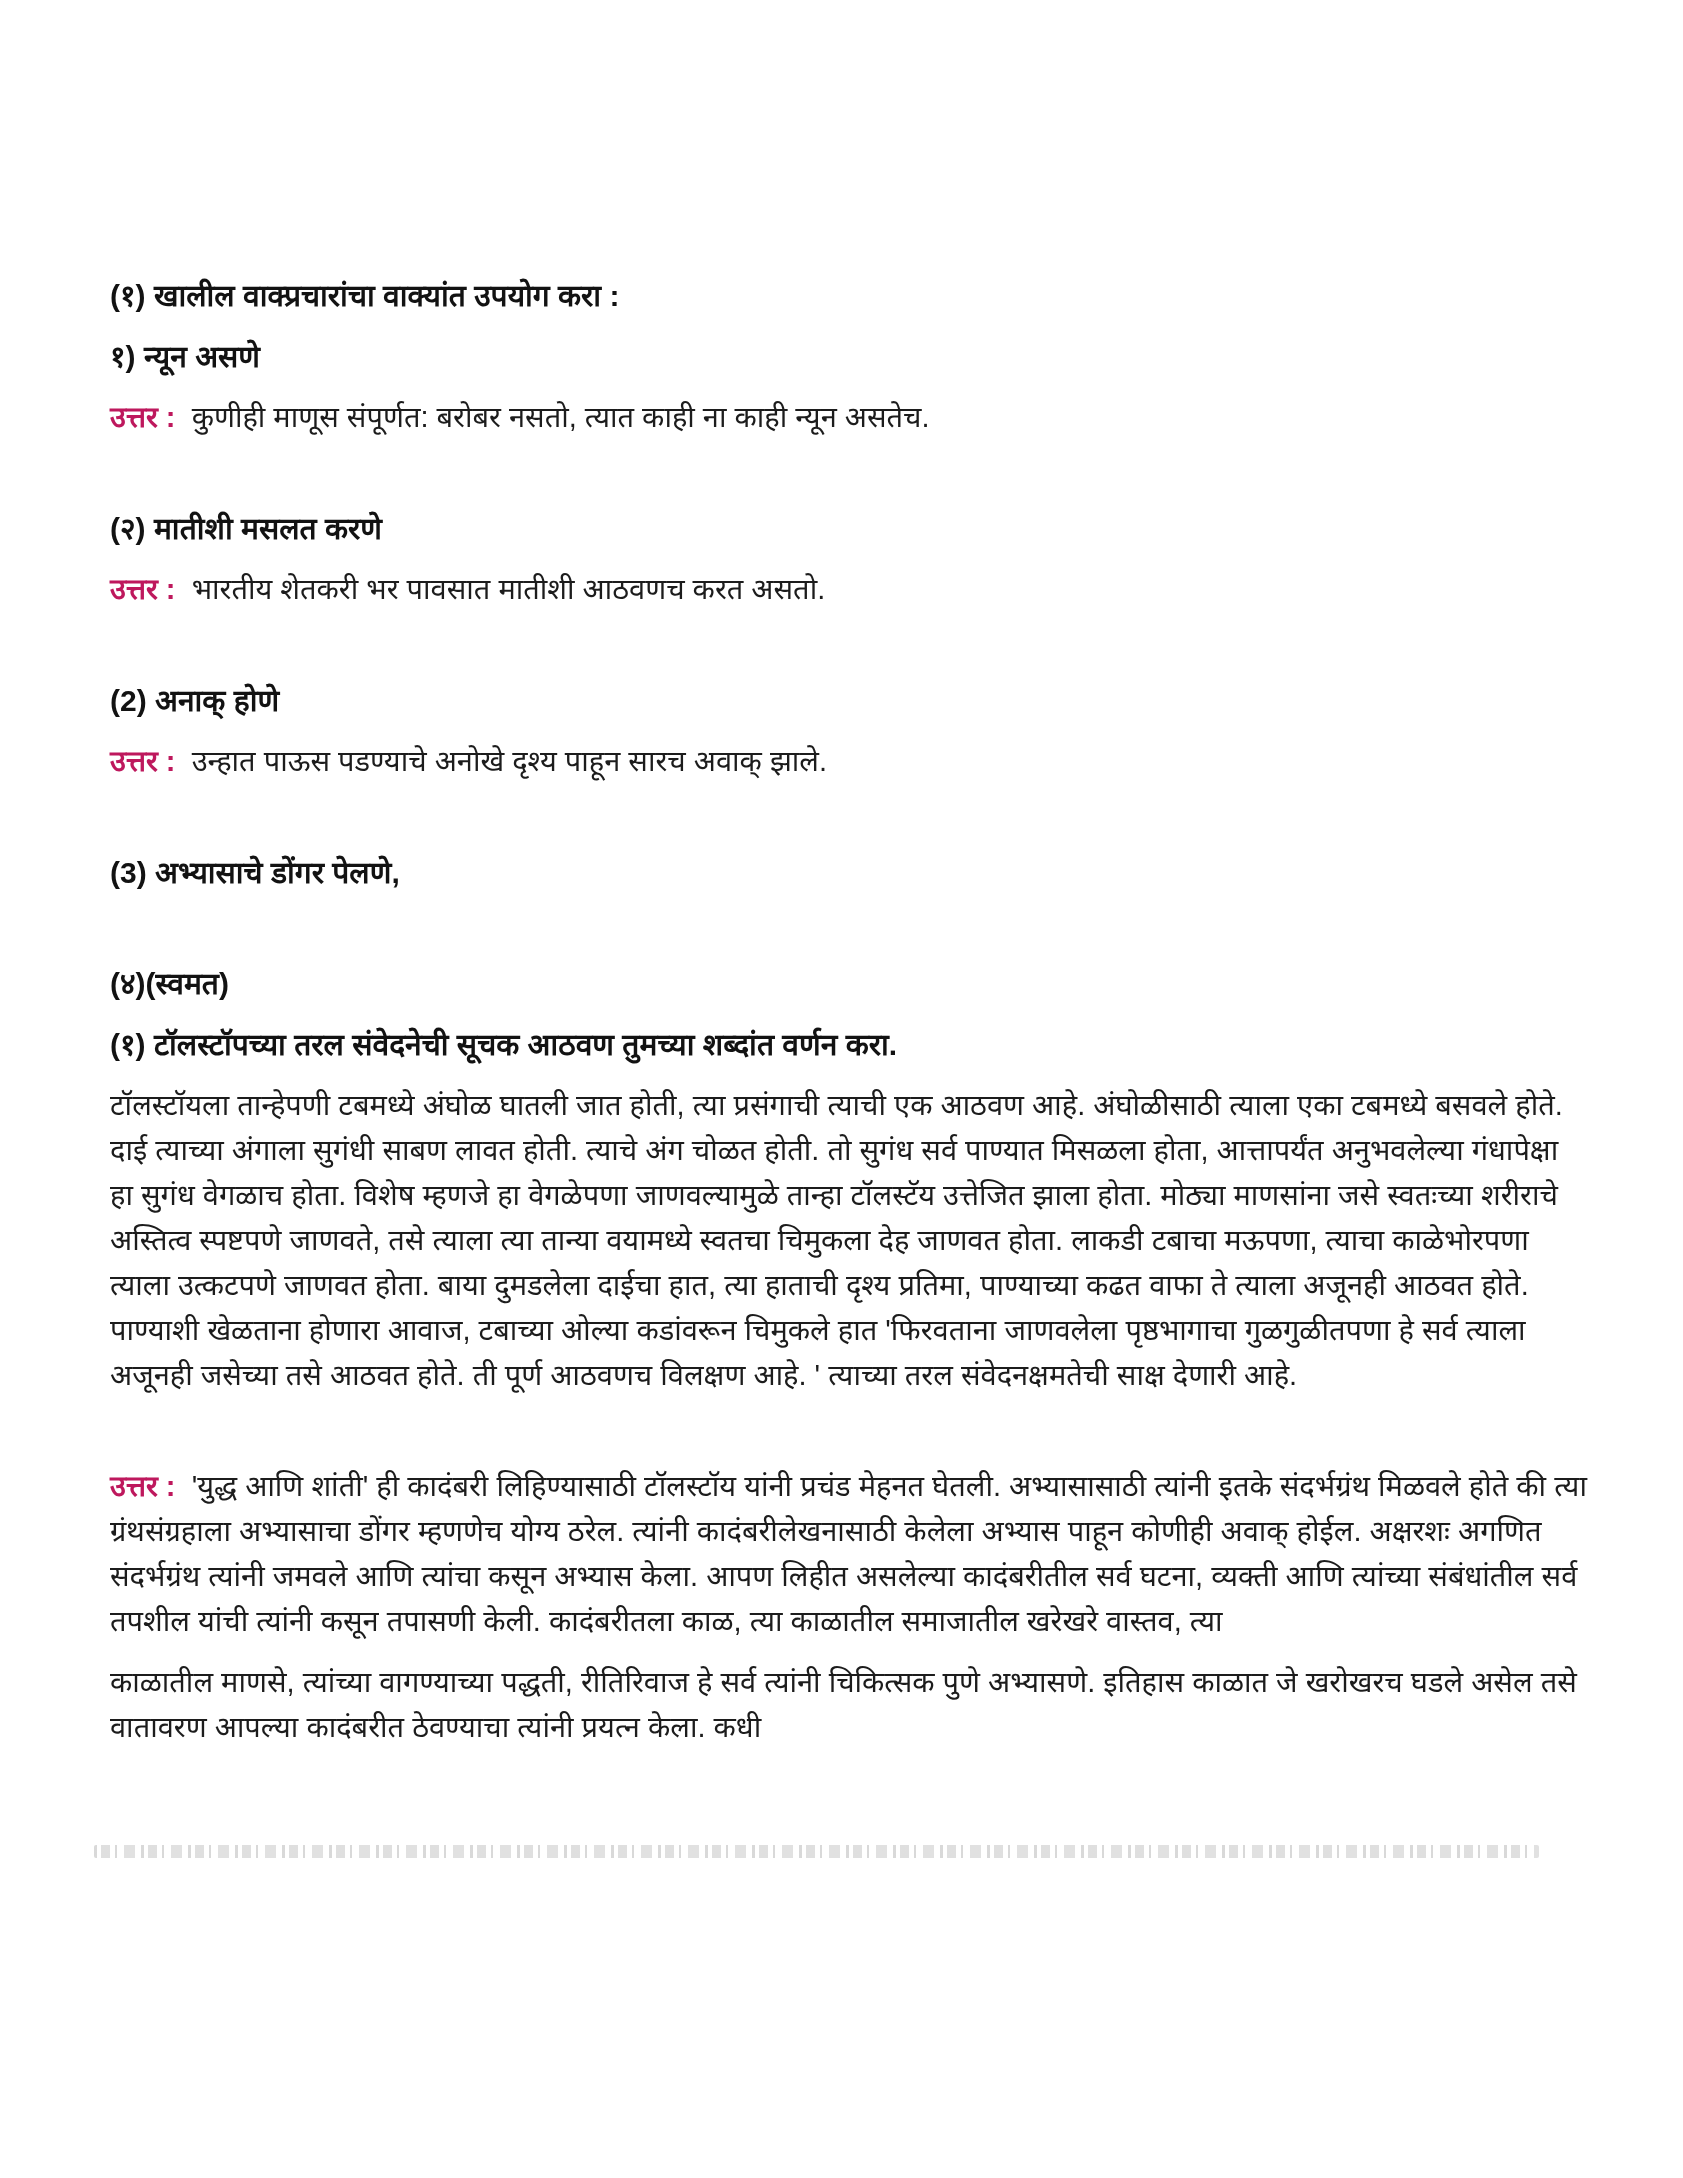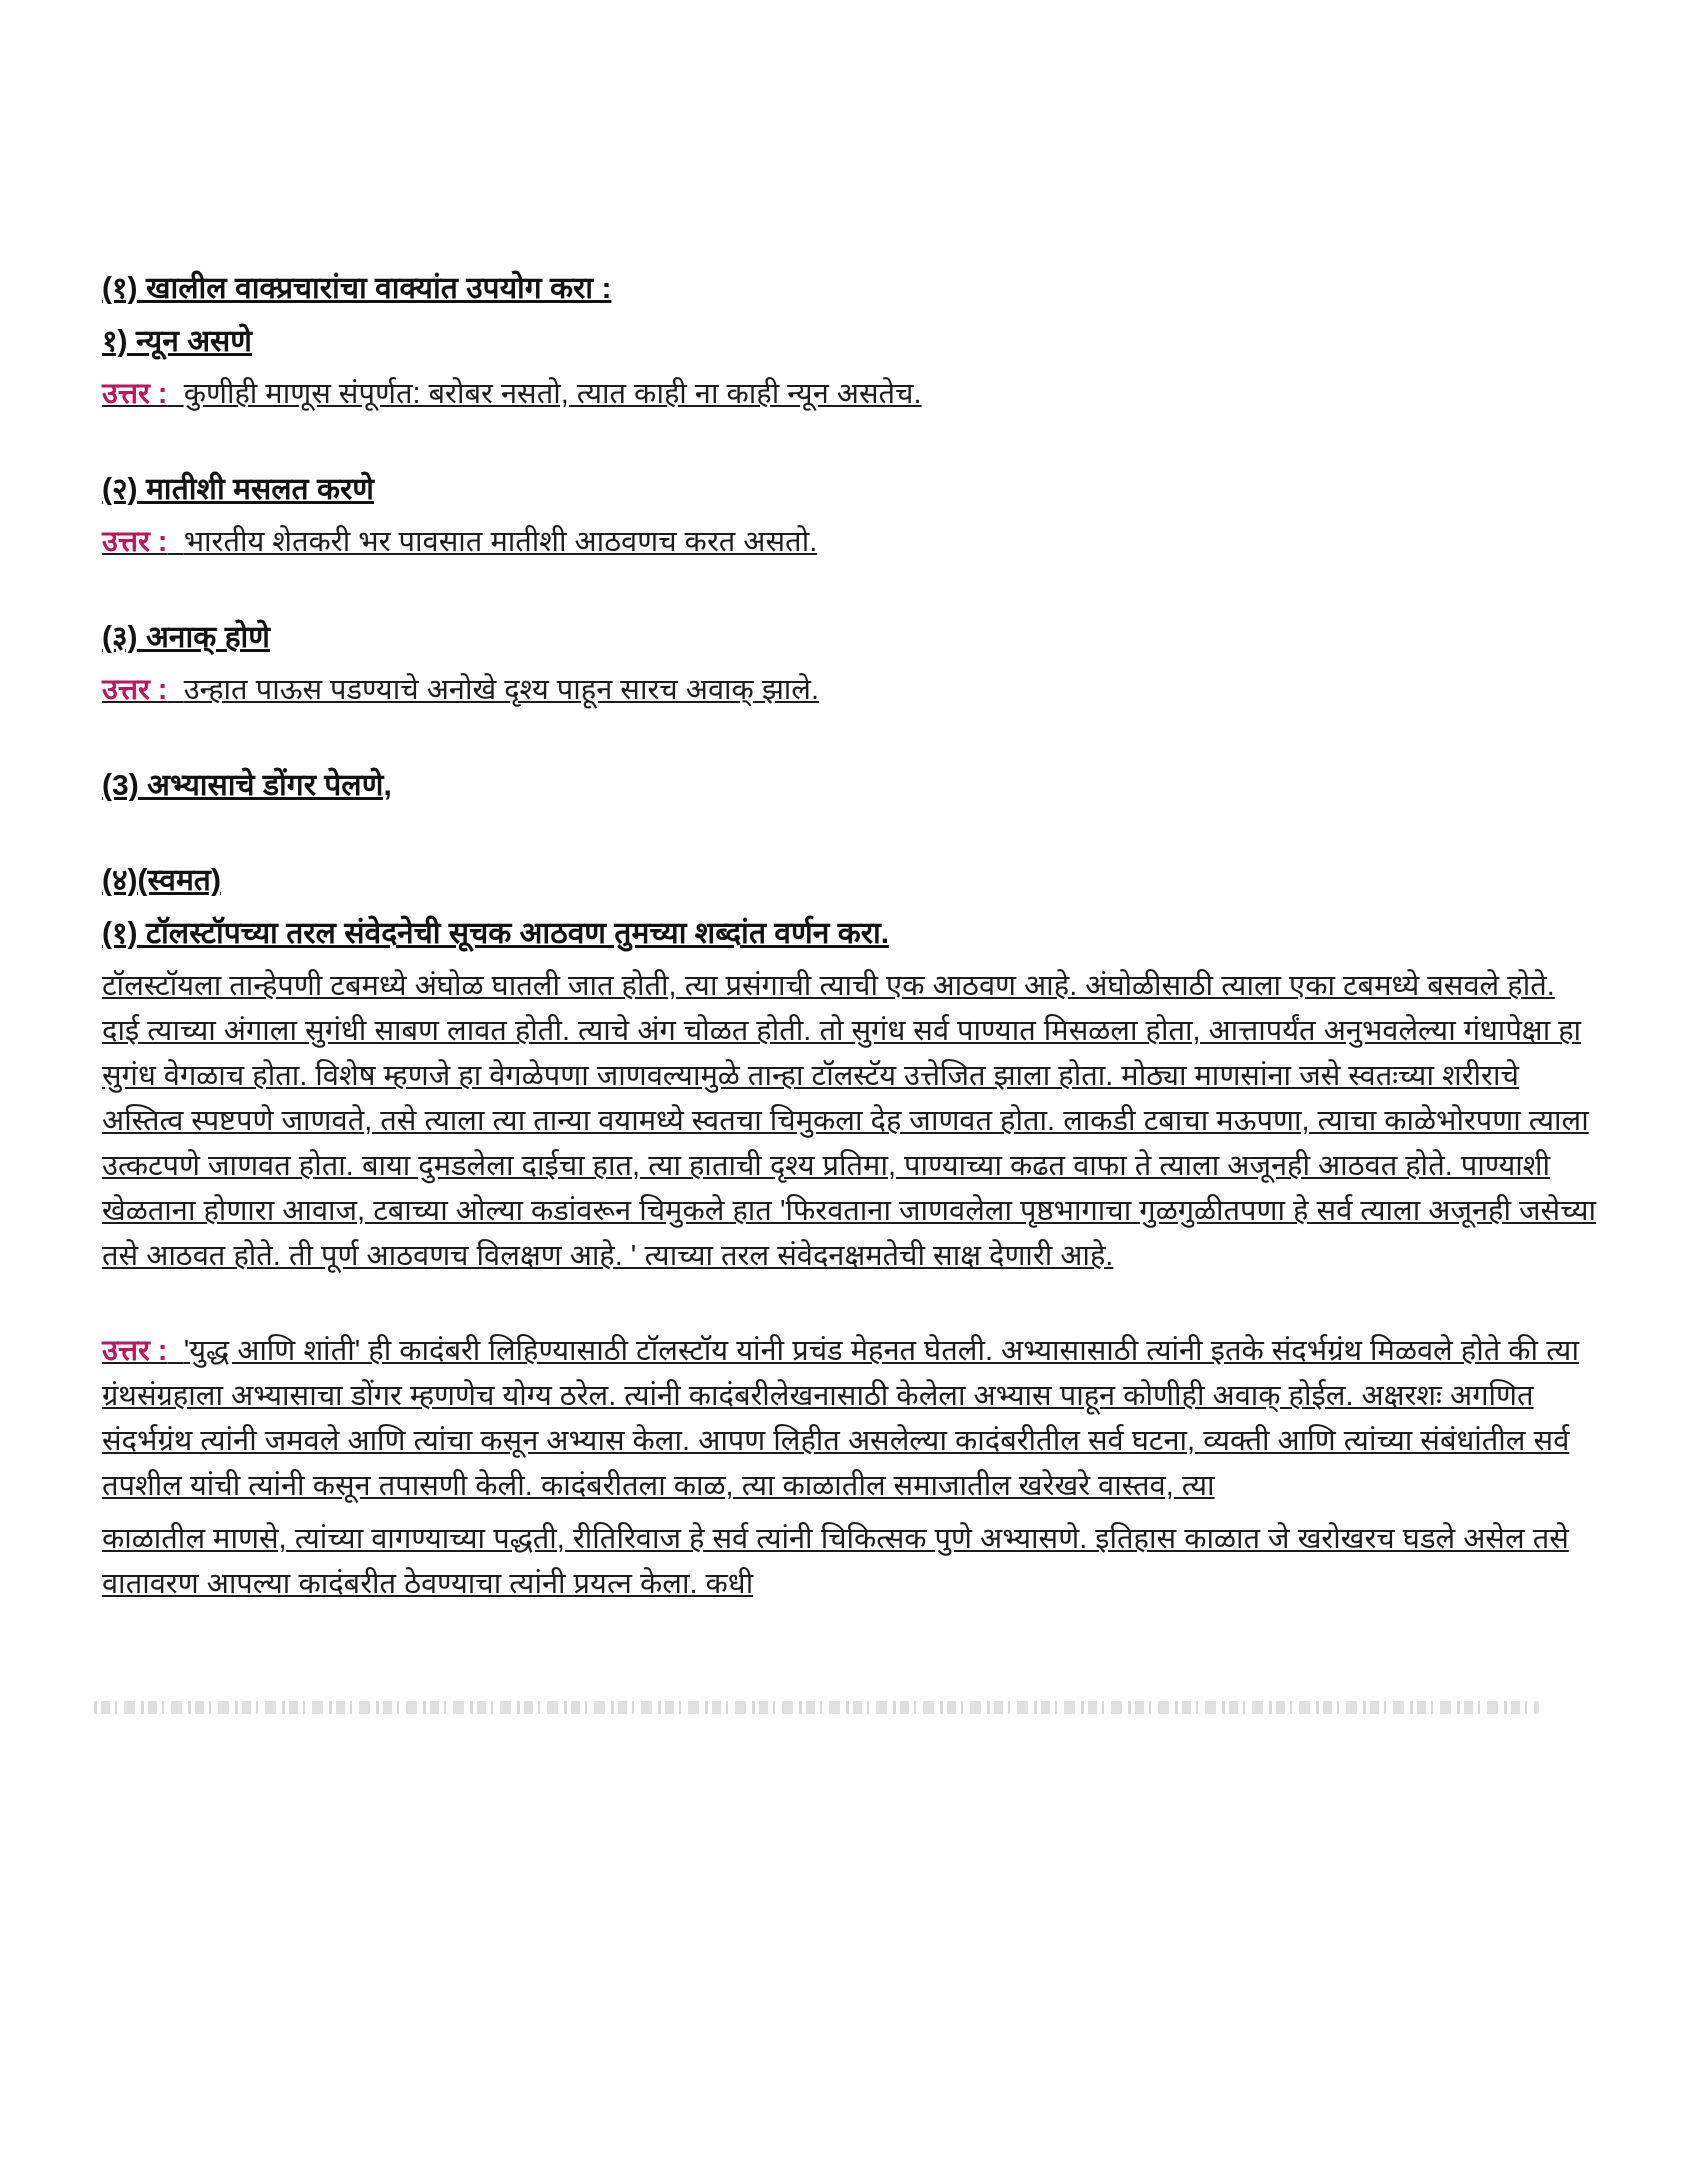--- a/index.html
+++ b/index.html
@@ -18,21 +18,21 @@
     position: absolute;
     top: 0;
     left: 0;
     box-sizing: border-box;
     width: 1683px;
     padding: 257px 79px 0 94px;
     color: #1c1c1c;
     font-size: 29px;
     line-height: 45px;
   }
-  #doc p { margin: 8px; text-decoration: underline; }
+  #doc p { margin: 16px; }
   .heading {
     font-weight: 700;
     color: #121212;
     font-size: 30px;
   }
   .answer .label { font-weight: 700; color: #be185d; }
   .gap { height: 34px; }
   .remnant {
     margin-top: 95px;
     height: 13px;
@@ -52,21 +52,21 @@
 <body>
 
 <main id="doc">
     <p class="heading">(१) खालील वाक्प्रचारांचा वाक्यांत उपयोग करा :</p>
     <p class="heading">१) न्यून असणे</p>
     <p class="answer"><span class="label">उत्तर :</span>&nbsp; <span>कुणीही माणूस संपूर्णत: बरोबर नसतो, त्यात काही ना काही न्यून असतेच.</span></p>
     <div class="gap"></div>
     <p class="heading">(२) मातीशी मसलत करणे</p>
     <p class="answer"><span class="label">उत्तर :</span>&nbsp; <span>भारतीय शेतकरी भर पावसात मातीशी आठवणच करत असतो.</span></p>
     <div class="gap"></div>
-    <p class="heading">(३) अनाक् होणे</p>
+    <p class="heading">(2) अनाक् होणे</p>
     <p class="answer"><span class="label">उत्तर :</span>&nbsp; <span>उन्हात पाऊस पडण्याचे अनोखे दृश्य पाहून सारच अवाक् झाले.</span></p>
     <div class="gap"></div>
     <p class="heading">(3) अभ्यासाचे डोंगर पेलणे,</p>
     <div class="gap"></div>
     <p class="heading">(४)(स्वमत)</p>
     <p class="heading">(१) टॉलस्टॉपच्या तरल संवेदनेची सूचक आठवण तुमच्या शब्दांत वर्णन करा.</p>
     <p class="body">टॉलस्टॉयला तान्हेपणी टबमध्ये अंघोळ घातली जात होती, त्या प्रसंगाची त्याची एक आठवण आहे. अंघोळीसाठी त्याला एका टबमध्ये बसवले होते. दाई त्याच्या अंगाला सुगंधी साबण लावत होती. त्याचे अंग चोळत होती. तो सुगंध सर्व पाण्यात मिसळला होता, आत्तापर्यंत अनुभवलेल्या गंधापेक्षा हा सुगंध वेगळाच होता. विशेष म्हणजे हा वेगळेपणा जाणवल्यामुळे तान्हा टॉलस्टॅय उत्तेजित झाला होता. मोठ्या माणसांना जसे स्वतःच्या शरीराचे अस्तित्व स्पष्टपणे जाणवते, तसे त्याला त्या तान्या वयामध्ये स्वतचा चिमुकला देह जाणवत होता. लाकडी टबाचा मऊपणा, त्याचा काळेभोरपणा त्याला उत्कटपणे जाणवत होता. बाया दुमडलेला दाईचा हात, त्या हाताची दृश्य प्रतिमा, पाण्याच्या कढत वाफा ते त्याला अजूनही आठवत होते. पाण्याशी खेळताना होणारा आवाज, टबाच्या ओल्या कडांवरून चिमुकले हात 'फिरवताना जाणवलेला पृष्ठभागाचा गुळगुळीतपणा हे सर्व त्याला अजूनही जसेच्या तसे आठवत होते. ती पूर्ण आठवणच विलक्षण आहे. ' त्याच्या तरल संवेदनक्षमतेची साक्ष देणारी आहे.</p>
     <div class="gap"></div>
     <p class="answer"><span class="label">उत्तर :</span>&nbsp; <span>'युद्ध आणि शांती' ही कादंबरी लिहिण्यासाठी टॉलस्टॉय यांनी प्रचंड मेहनत घेतली. अभ्यासासाठी त्यांनी इतके संदर्भग्रंथ मिळवले होते की त्या ग्रंथसंग्रहाला अभ्यासाचा डोंगर म्हणणेच योग्य ठरेल. त्यांनी कादंबरीलेखनासाठी केलेला अभ्यास पाहून कोणीही अवाक् होईल. अक्षरशः अगणित संदर्भग्रंथ त्यांनी जमवले आणि त्यांचा कसून अभ्यास केला. आपण लिहीत असलेल्या कादंबरीतील सर्व घटना, व्यक्ती आणि त्यांच्या संबंधांतील सर्व तपशील यांची त्यांनी कसून तपासणी केली. कादंबरीतला काळ, त्या काळातील समाजातील खरेखरे वास्तव, त्या</span></p>
     <p class="body">काळातील माणसे, त्यांच्या वागण्याच्या पद्धती, रीतिरिवाज हे सर्व त्यांनी चिकित्सक पुणे अभ्यासणे. इतिहास काळात जे खरोखरच घडले असेल तसे वातावरण आपल्या कादंबरीत ठेवण्याचा त्यांनी प्रयत्न केला. कधी</p>

